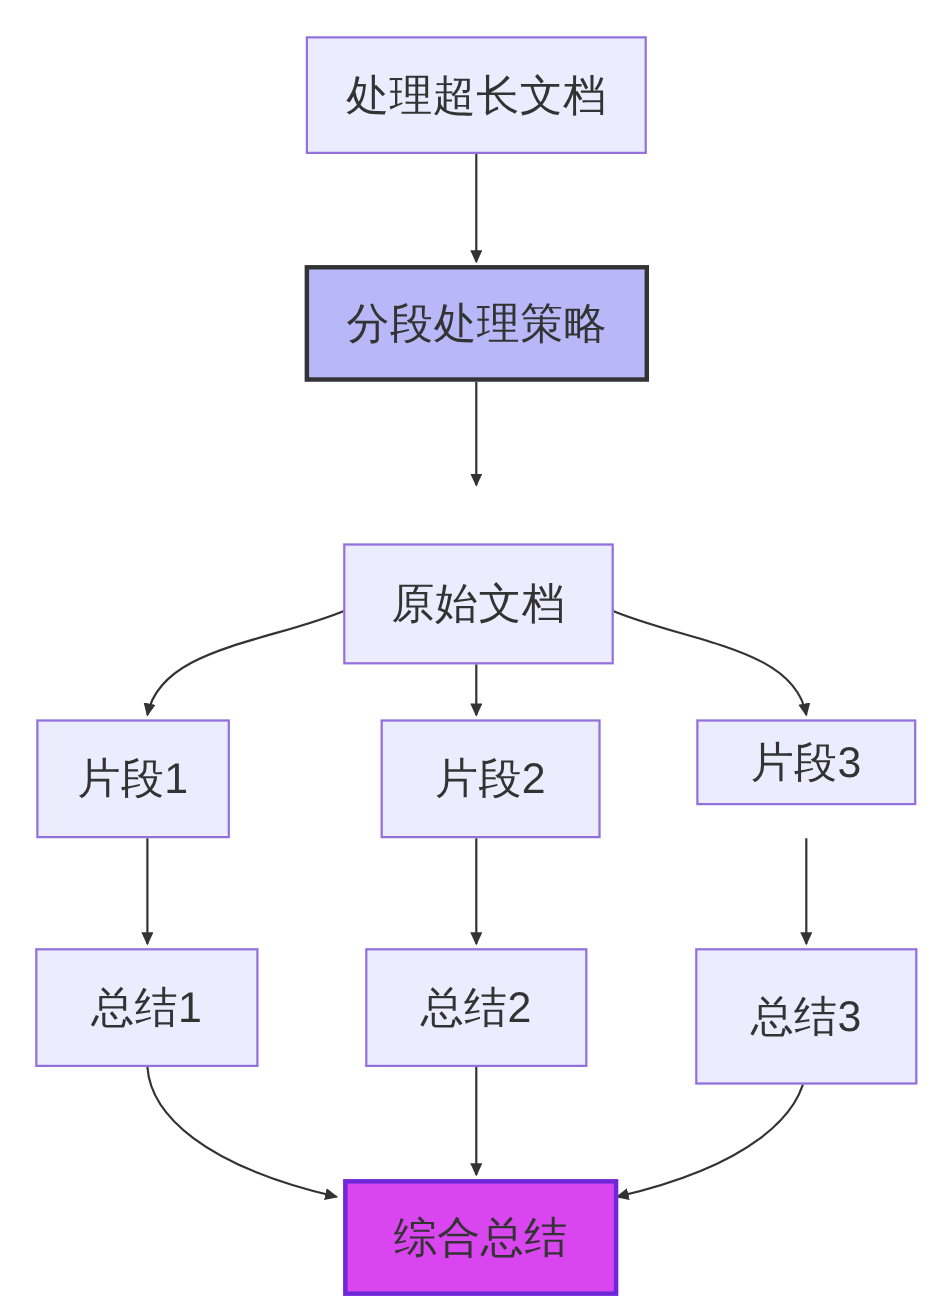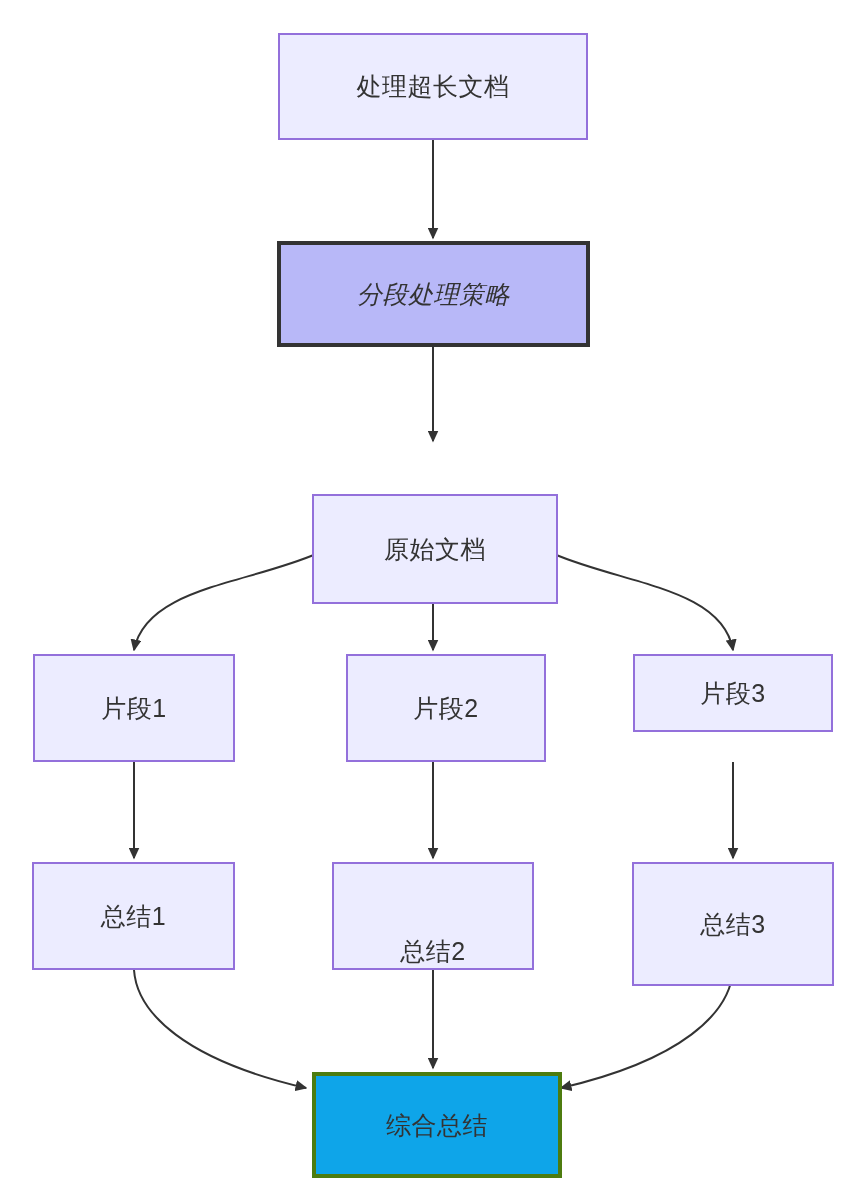--- a/index.html
+++ b/index.html
@@ -27,31 +27,31 @@
   }
   .node {
     position: absolute;
     box-sizing: border-box;
     display: flex;
     align-items: center;
     justify-content: center;
     background: #ECECFF;
     border: 2px solid #9370DB;
     color: #333333;
-    font-size: 25px;
+    font-size: 39px;
     letter-spacing: 0.5px;
     white-space: nowrap;
   }
   .node.accent {
     background: #B8B8F8;
     border: 4px solid #333333;
   }
   .node.success {
-    background: #0ea5e9;
-    border: 4px solid #4d7c0f;
+    background: #d946ef;
+    border: 4px solid #6d28d9;
   }
 </style>
 </head>
 <body>
 
 <div class="canvas">
 
   <svg class="edges" viewBox="0 0 852 1196" xmlns="http://www.w3.org/2000/svg">
     <defs>
       <marker id="arrowhead" viewBox="0 0 12 11" refX="10.5" refY="5.5" markerWidth="12" markerHeight="11" orient="auto" markerUnits="userSpaceOnUse">
@@ -68,45 +68,45 @@
     <path class="link" marker-end="url(#arrowhead)" d="M733,762 L733,858"></path>
     <path class="link" marker-end="url(#arrowhead)" d="M134,970 C137,1013 185,1060 306,1088"></path>
     <path class="link" marker-end="url(#arrowhead)" d="M433,970 L433,1068"></path>
     <path class="link" marker-end="url(#arrowhead)" d="M733,970 C730,1013 682,1060 561,1088"></path>
   </svg>
 
   <div class="node" style="left:278px; top:33px; width:310px; height:107px;">
     <span>处理超长文档</span>
   </div>
 
-  <div class="node accent" style="left:277px; top:241px; width:313px; height:106px;font-style:italic;">
+  <div class="node accent" style="left:277px; top:241px; width:313px; height:106px;">
     <span>分段处理策略</span>
   </div>
 
   <div class="node" style="left:312px; top:446px; width:246px; height:110px;margin-top:48px;">
     <span>原始文档</span>
   </div>
 
-  <div class="node" style="left:33px; top:654px; width:202px; height:108px;">
+  <div class="node" style="left:33px; top:654px; width:176px; height:108px;">
     <span>片段1</span>
   </div>
 
   <div class="node" style="left:346px; top:654px; width:200px; height:108px;">
     <span>片段2</span>
   </div>
 
   <div class="node" style="left:633px; top:654px; width:200px; height:78px;">
     <span>片段3</span>
   </div>
 
   <div class="node" style="left:32px; top:862px; width:203px; height:108px;">
     <span>总结1</span>
   </div>
 
-  <div class="node" style="left:332px; top:862px; width:202px; height:108px;align-items:flex-end;">
+  <div class="node" style="left:332px; top:862px; width:202px; height:108px;">
     <span>总结2</span>
   </div>
 
   <div class="node" style="left:632px; top:862px; width:202px; height:124px;">
     <span>总结3</span>
   </div>
 
   <div class="node success" style="left:312px; top:1072px; width:250px; height:106px;">
     <span>综合总结</span>
   </div>

